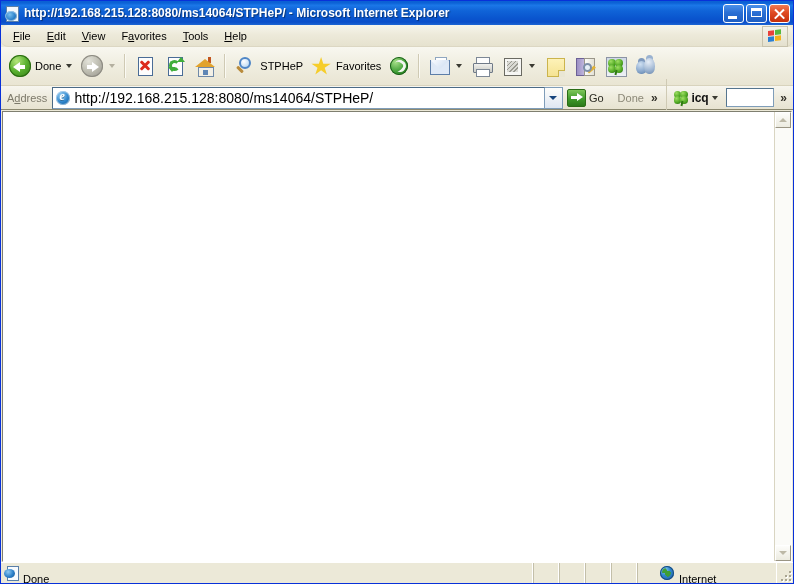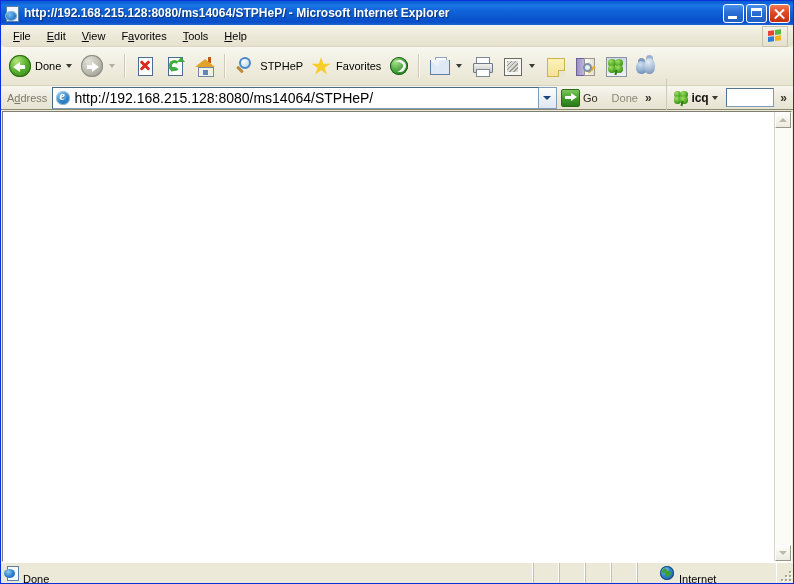--- a/index.html
+++ b/index.html
@@ -541,21 +541,21 @@
     padding: 0 3px 0 8px; white-space: nowrap;
   }
   .chev-right {
     font-size: 12px; font-weight: bold; color: #33312a;
     padding: 0 4px; line-height: 12px;
   }
   .icq-tb {
     display: flex; align-items: center; gap: 2px;
     padding: 0 2px 0 6px;
     border-left: 1px solid #cfcab4;
-    margin-left: 10px;
+    margin-left: 4px;
     height: 37px;
   }
   .icq-clover { width: 17px; height: 16px; position: relative; flex: 0 0 17px; }
   .icq-clover .clover { left: 1px; top: 1px; width: 14px; height: 13px; }
   .icq-clover .clover i { width: 7.5px; height: 7.5px; }
   .icq-text {
     font-size: 12px; font-weight: bold; color: #111;
     letter-spacing: -0.2px;
   }
   .icq-search {

